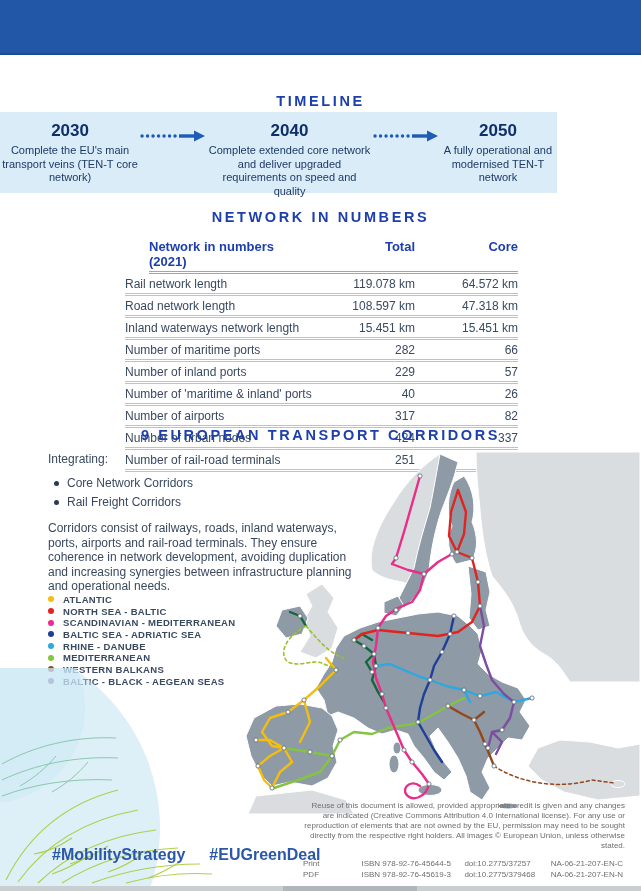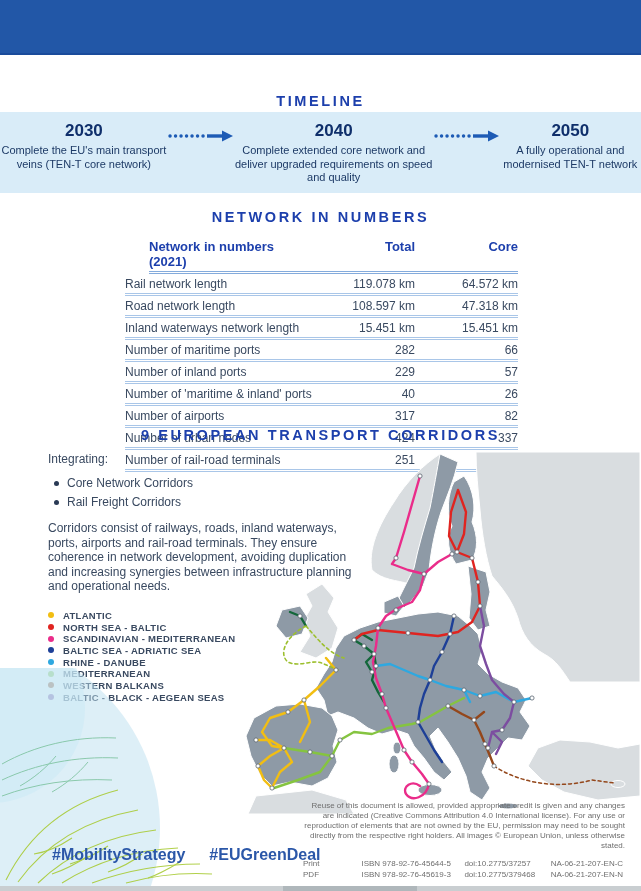--- a/index.html
+++ b/index.html
@@ -4,43 +4,43 @@
 <style>
   html,body{margin:0;padding:0;background:#fff;}
   #page{position:relative;width:641px;height:891px;background:#fff;overflow:hidden;
         font-family:"Liberation Sans",sans-serif;color:#3a4757;}
   
   .banner{position:absolute;left:0;top:0;width:641px;height:53px;background:#2257a7;border-bottom:2px solid #1a4b9b;}
   
   .sec-h{position:absolute;left:0;width:641px;text-align:center;font-size:14.5px;font-weight:bold;
          color:#1c3fac;letter-spacing:2.6px;}
   
-  .band{position:absolute;left:0;top:112px;width:641px;height:81px;background:#d9ecf8;
-        display:flex;justify-content:flex-end;align-items:flex-start;padding-top:9px;box-sizing:border-box;}
+  .band{position:absolute;left:0;top:112px;width:557px;height:81px;background:#d9ecf8;
+        display:flex;justify-content:center;align-items:flex-start;padding-top:9px;box-sizing:border-box;}
   .ms{display:flex;flex-direction:column;align-items:center;}
   .ms .yr{font-size:17px;font-weight:bold;color:#0f2f6b;line-height:20px;}
   .ms .desc{font-size:11px;line-height:13.5px;color:#1d3a66;text-align:center;margin-top:3px;}
   .ms1{width:178px;} .ms2{width:212px;} .ms3{width:150px;}
   .tl-arrow{width:66px;margin-top:8px;flex:none;}
   
   .netwrap{position:absolute;left:125px;top:236px;width:393px;}
   .trow{display:grid;grid-template-columns:1fr 100px 103px;align-items:baseline;
         border-bottom:3px double #a9c6e8;padding:3px 0 2px;}
   .trow.head{color:#1c3fac;font-weight:bold;font-size:13px;border-bottom-color:#84abdc;margin-left:24px;}
   .trow .c{font-size:12px;color:#394960;}
   .trow.head .c{font-size:13px;color:#1c3fac;}
   .num{text-align:right;}
   
   .leftcol{position:absolute;left:48px;top:452px;width:320px;}
   .intro{font-size:12px;color:#394960;}
   .blist{margin:10px 0 0 6px;}
   .bitem{font-size:12px;color:#394960;display:flex;align-items:center;line-height:14px;margin-top:5px;}
   .bitem .bd{width:5px;height:5px;border-radius:50%;background:#2a3a55;margin-right:8px;flex:none;}
   .para{font-size:12px;line-height:14.5px;color:#394960;margin-top:12px;width:318px;}
-  .legend{margin-top:16px;}
+  .legend{}
   .litem{display:flex;align-items:center;height:11.7px;}
   .litem .dot{width:6px;height:6px;border-radius:50%;margin-right:9px;flex:none;}
   .litem .lab{font-size:9.5px;font-weight:bold;letter-spacing:.3px;color:#394960;white-space:nowrap;}
   
   .map{position:absolute;left:226px;top:450px;width:414px;height:364px;}
   
   .deco{position:absolute;left:0;bottom:5px;width:250px;height:218px;pointer-events:none;}
   
   .tags{position:absolute;left:52px;top:846px;font-size:16px;font-weight:bold;color:#2b57a8;}
   .tags span{margin-right:24px;}

